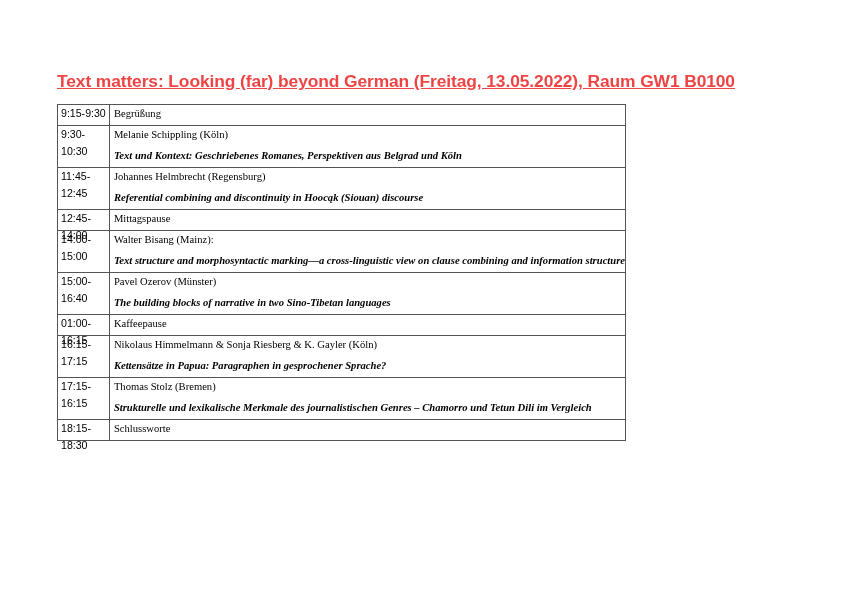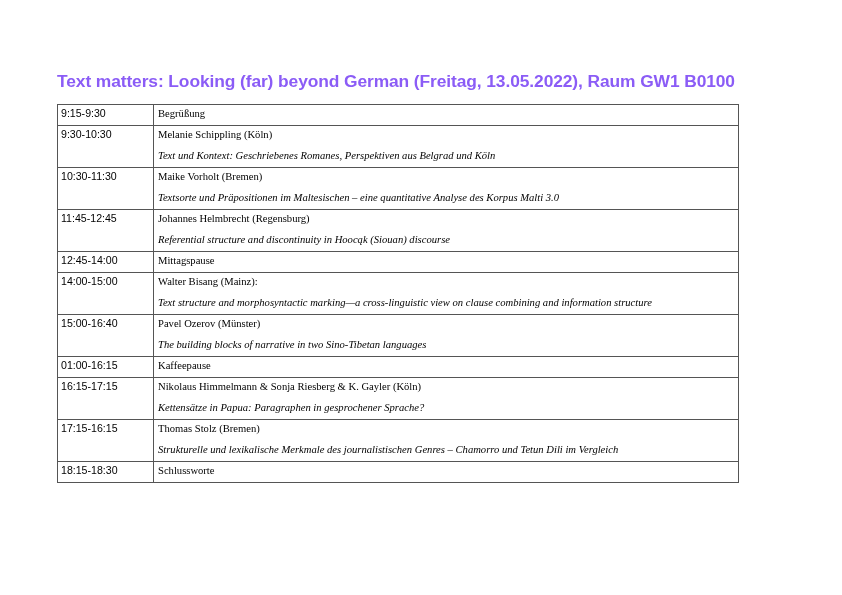--- a/index.html
+++ b/index.html
@@ -1,45 +1,45 @@
 <!DOCTYPE html>
 <html><head>
 <meta charset="utf-8">
 <style>
   html, body { margin: 0; padding: 0; background: #ffffff; }
   body { width: 842px; height: 595px; position: relative; overflow: hidden; }
   .title {
     position: absolute; left: 57px; top: 71px;
     font-family: "Liberation Sans", "DejaVu Sans", sans-serif;
-    font-weight: bold; font-size: 17.4px; color: #8b5cf6;
-    white-space: nowrap; letter-spacing: -0.1px;
+    font-weight: bold; font-size: 17.4px; color: #ef4444;
+    white-space: nowrap; letter-spacing: -0.1px; text-decoration: underline;
   }
   table.schedule {
     position: absolute; left: 57px; top: 104px;
-    width: 682px; border-collapse: collapse;
+    width: 569px; border-collapse: collapse;
     border: 1px solid #555;
   }
   table.schedule td {
     border: 1px solid #555;
     vertical-align: top; padding: 0;
   }
   td.time {
     width: 92px;
     font-family: "Liberation Sans", "DejaVu Sans", sans-serif;
     font-size: 10.6px; color: #000;
     padding-left: 3px !important;
   }
   td.time .line { height: 20px; line-height: 17px; }
   td.content {
     font-family: "Liberation Serif", "DejaVu Serif", serif;
     font-size: 10.6px; color: #000;
     padding-left: 4px !important;
   }
   td.content .line { height: 20px; line-height: 17px; white-space: nowrap; }
-  td.content .talk { font-style: italic; height: 21px; line-height: 19px; }
+  td.content .talk { font-style: italic; height: 21px; line-height: 19px; font-weight: bold; }
 </style>
 </head>
 <body>
 
 <div class="title">Text matters: Looking (far) beyond German (Freitag, 13.05.2022), Raum GW1 B0100</div>
 
 <table class="schedule">
   <tbody>
     <tr>
       <td class="time">
@@ -53,34 +53,25 @@
       <td class="time">
           <div class="line">9:30-10:30</div>
         </td>
       <td class="content">
         <div class="line">Melanie Schippling (Köln)</div>
         <div class="line talk">Text und Kontext: Geschriebenes Romanes, Perspektiven aus Belgrad und Köln</div>
       </td>
     </tr>
     <tr>
       <td class="time">
-          <div class="line">10:30-11:30</div>
-        </td>
-      <td class="content">
-        <div class="line">Maike Vorholt (Bremen)</div>
-        <div class="line talk">Textsorte und Präpositionen im Maltesischen – eine quantitative Analyse des Korpus Malti 3.0</div>
-      </td>
-    </tr>
-    <tr>
-      <td class="time">
           <div class="line">11:45-12:45</div>
         </td>
       <td class="content">
         <div class="line">Johannes Helmbrecht (Regensburg)</div>
-        <div class="line talk">Referential structure and discontinuity in Hoocąk (Siouan) discourse</div>
+        <div class="line talk">Referential combining and discontinuity in Hoocąk (Siouan) discourse</div>
       </td>
     </tr>
     <tr>
       <td class="time">
           <div class="line">12:45-14:00</div>
         </td>
       <td class="content">
           <div class="line">Mittagspause</div>
         </td>
     </tr>

